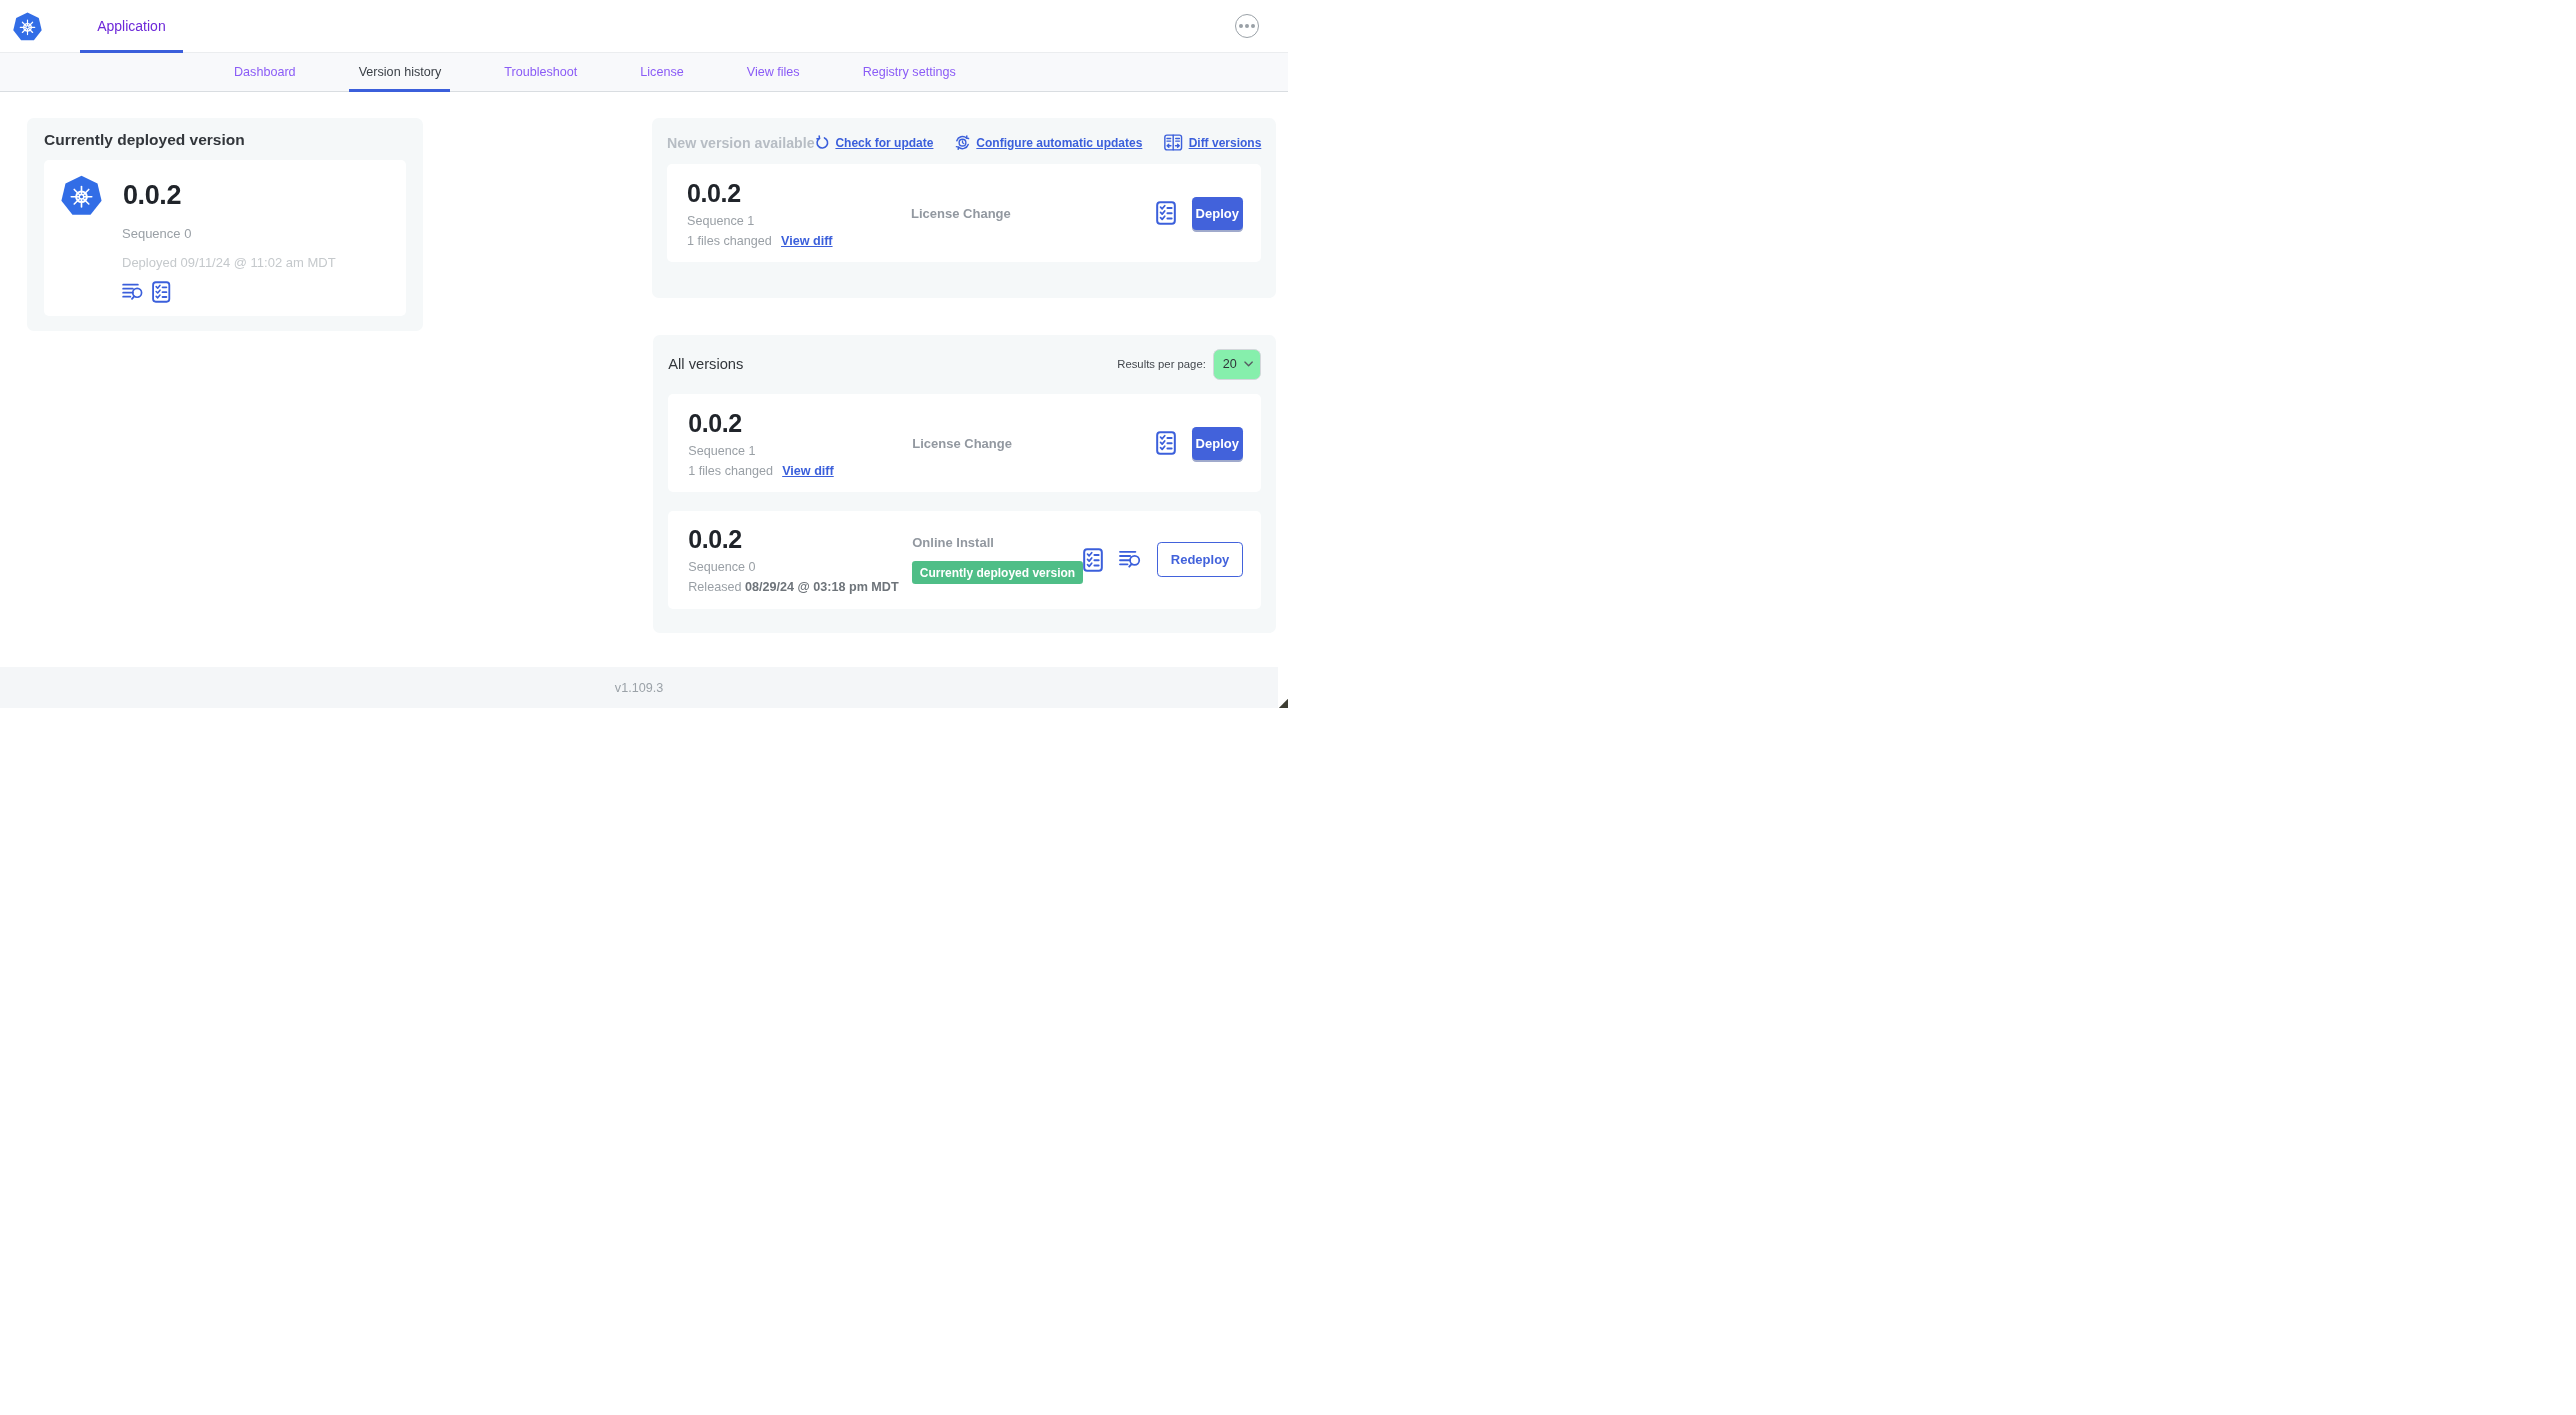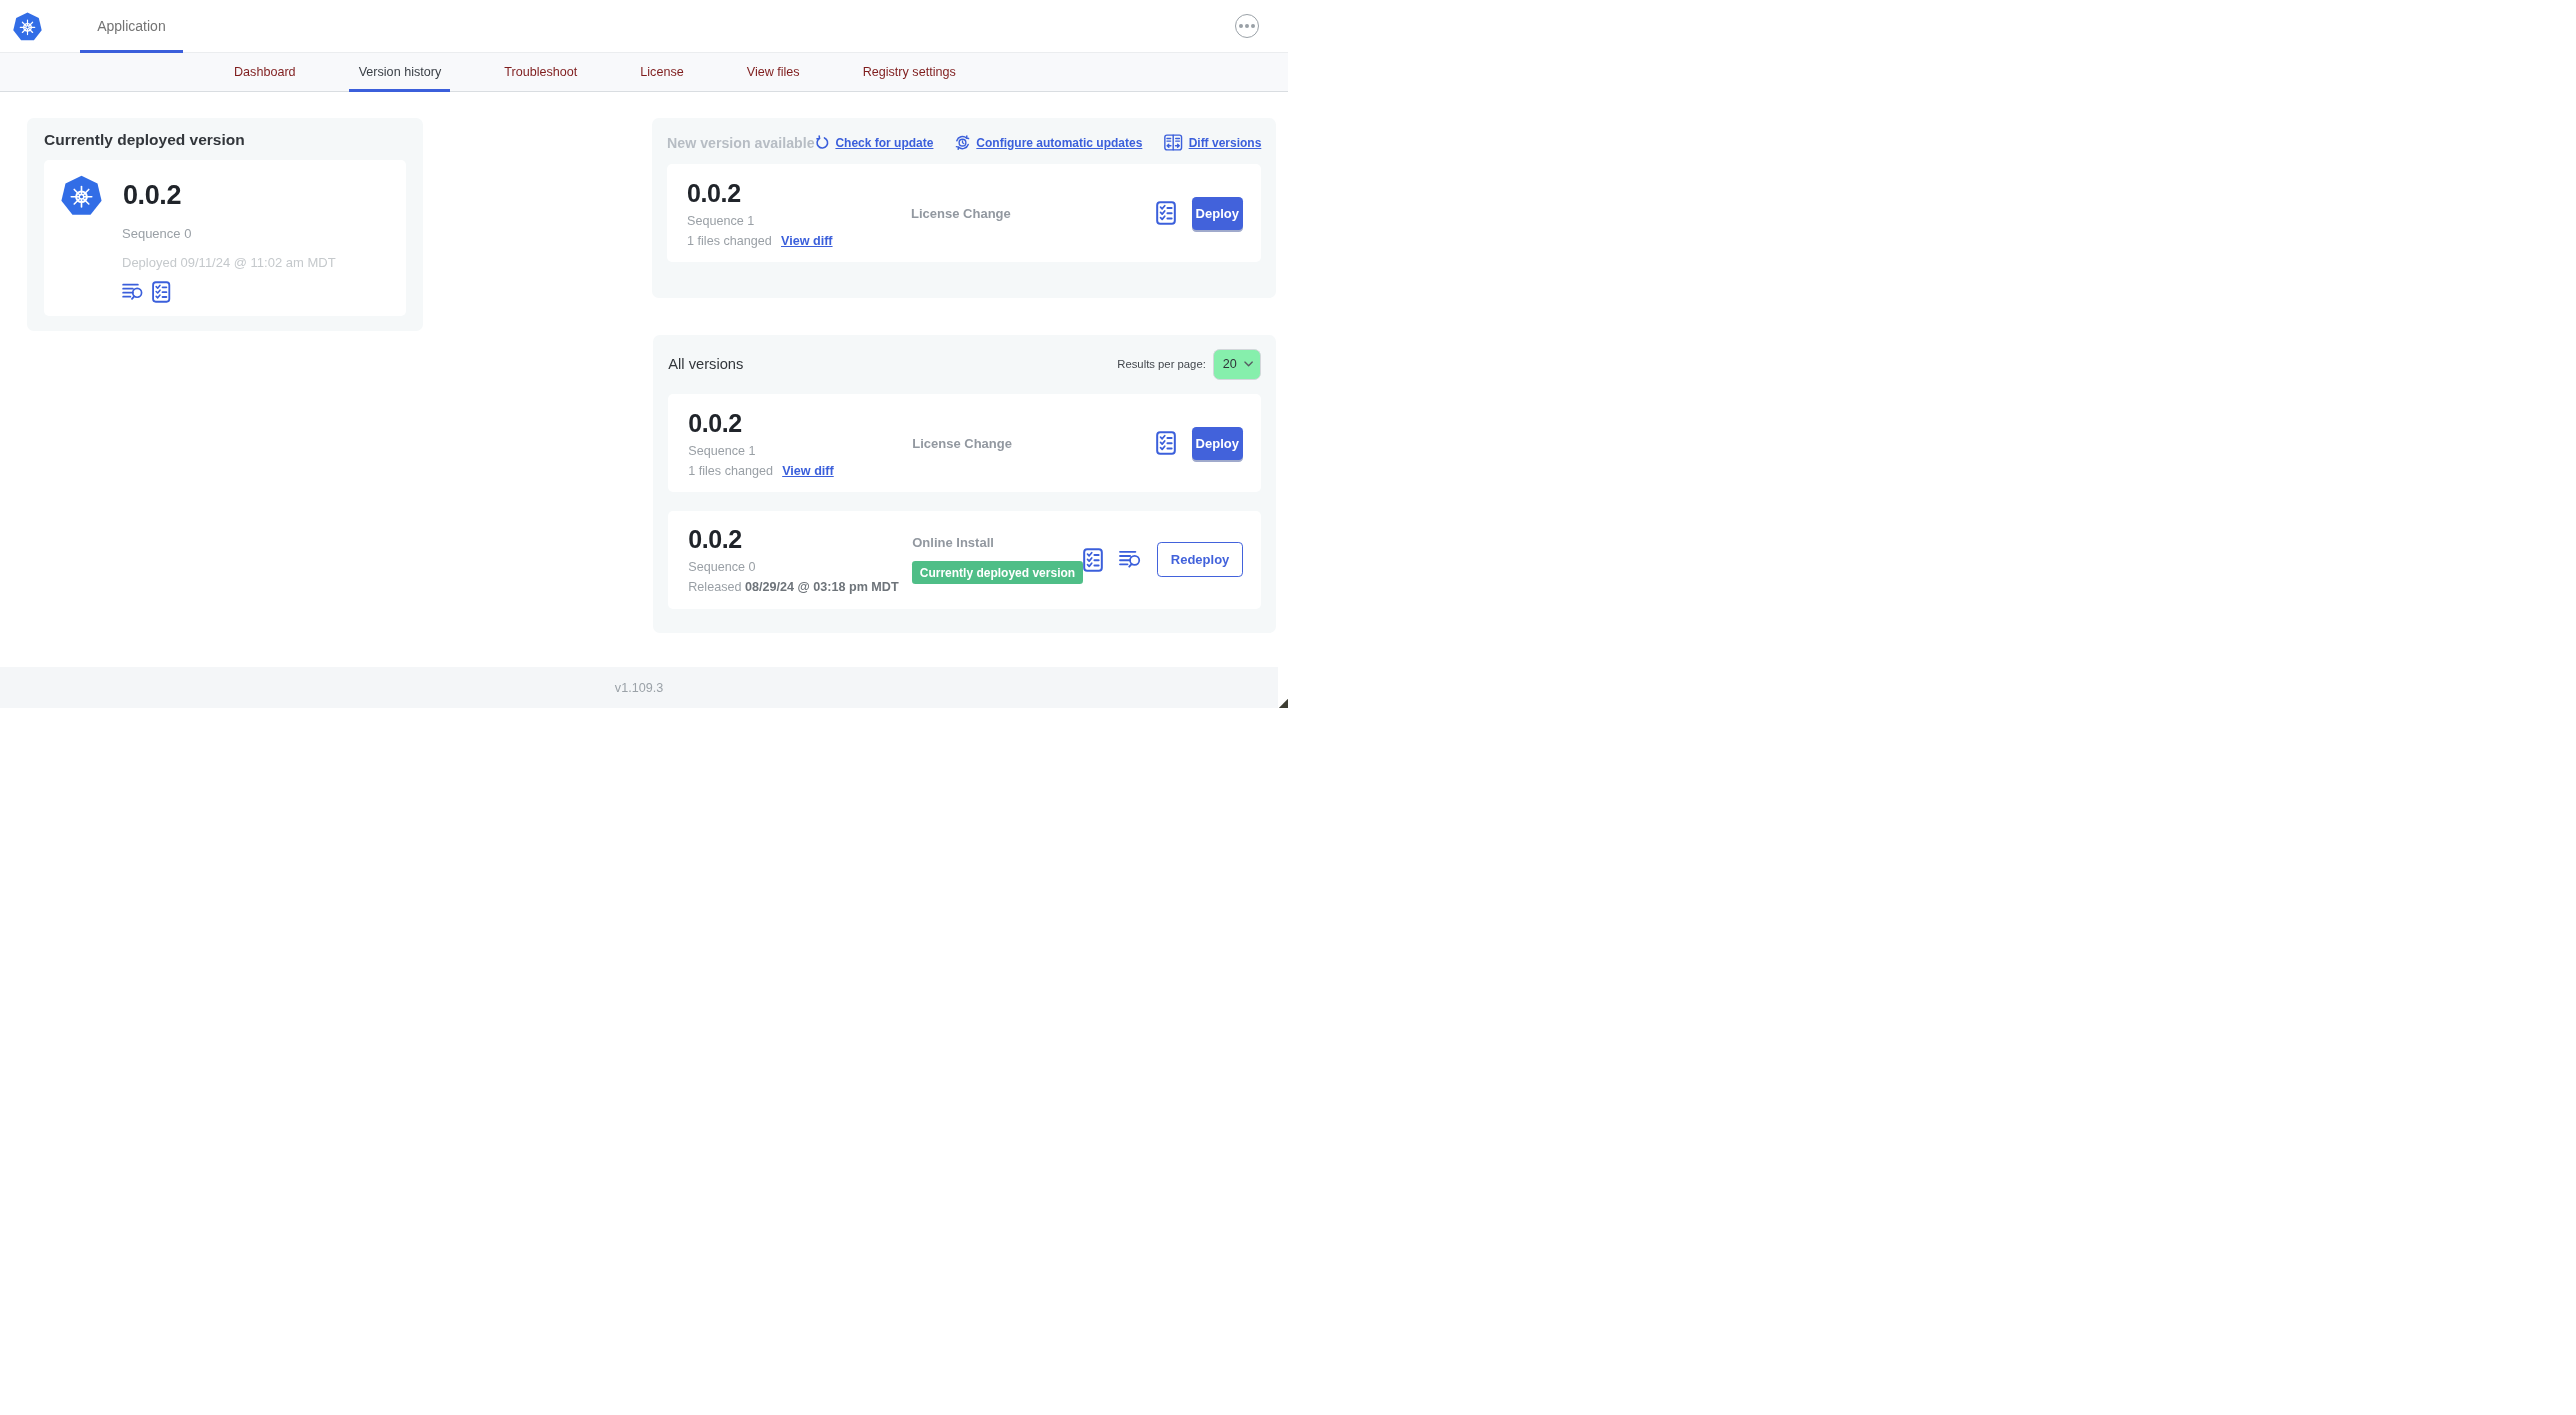--- a/index.html
+++ b/index.html
@@ -11,33 +11,33 @@
   }
   :root{
     --accent:#3B5FDB; --button-blue:#4262DB; --badge-green:#4FBE87; --logo-blue:#326DE6;
   }
 
   
   .top-header{ height:53px; display:flex; align-items:stretch; padding:0 29px 0 12.6px;
     background:#fff; border-bottom:0.8px solid #ebedef; }
   .logo-wrap{ display:flex; align-items:center; margin-right:38px; }
   .app-tab{ position:relative; display:flex; align-items:center; padding:0 17.6px;
-    font-size:14px; color:#737373; cursor:pointer; }
+    font-size:14px; color:#6d28d9; cursor:pointer; }
   .app-tab::after{ content:""; position:absolute; left:0; right:0; bottom:-0.8px; height:3.3px;
     background:var(--accent); }
   .header-spacer{ flex:1; }
   .menu-button{ align-self:center; width:24px; height:24px; border-radius:50%;
     border:1.7px solid #9aa1a7; background:#fff; display:flex; align-items:center;
     justify-content:center; gap:2.1px; cursor:pointer; }
   .menu-button i{ width:3.8px; height:3.8px; border-radius:50%; background:#9aa1a7; }
 
   
   .sub-nav{ height:39px; background:#f8f9fb; border-bottom:0.8px solid #d9dde1;
     display:flex; padding-left:234px; gap:63px; }
-  .nav-tab{ display:flex; align-items:center; font-size:12.6px; color:#7f1d1d;
+  .nav-tab{ display:flex; align-items:center; font-size:12.6px; color:#8b5cf6;
     position:relative; cursor:pointer; white-space:nowrap; }
   .nav-tab.active{ color:#3a3f46; }
   .nav-tab.active::after{ content:""; position:absolute; left:-9.2px; right:-9.2px;
     bottom:-0.8px; height:2.5px; background:var(--accent); }
 
   
   main{ display:flex; align-items:flex-start; gap:22px; padding:26px 11.7px 0 27px; }
   .panel{ background:#f5f8f9; border-radius:6.7px; }
 
   

